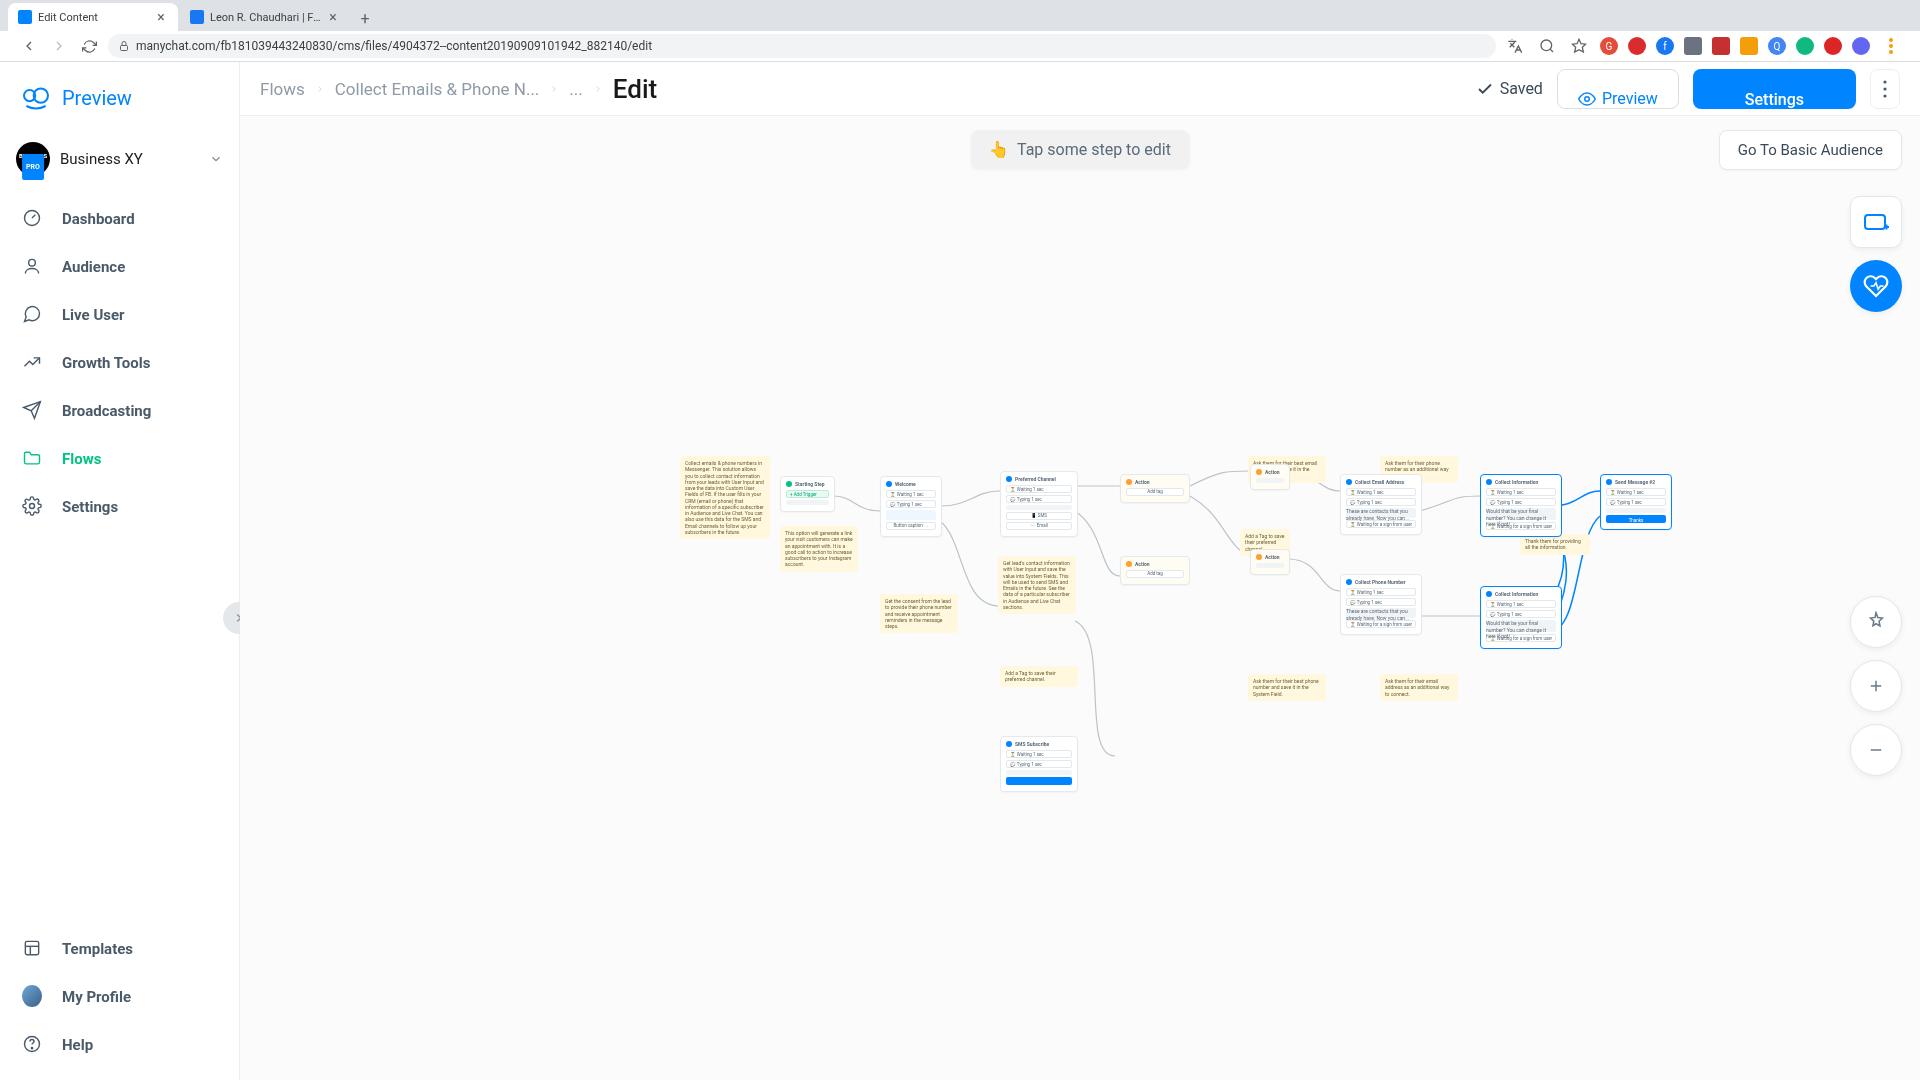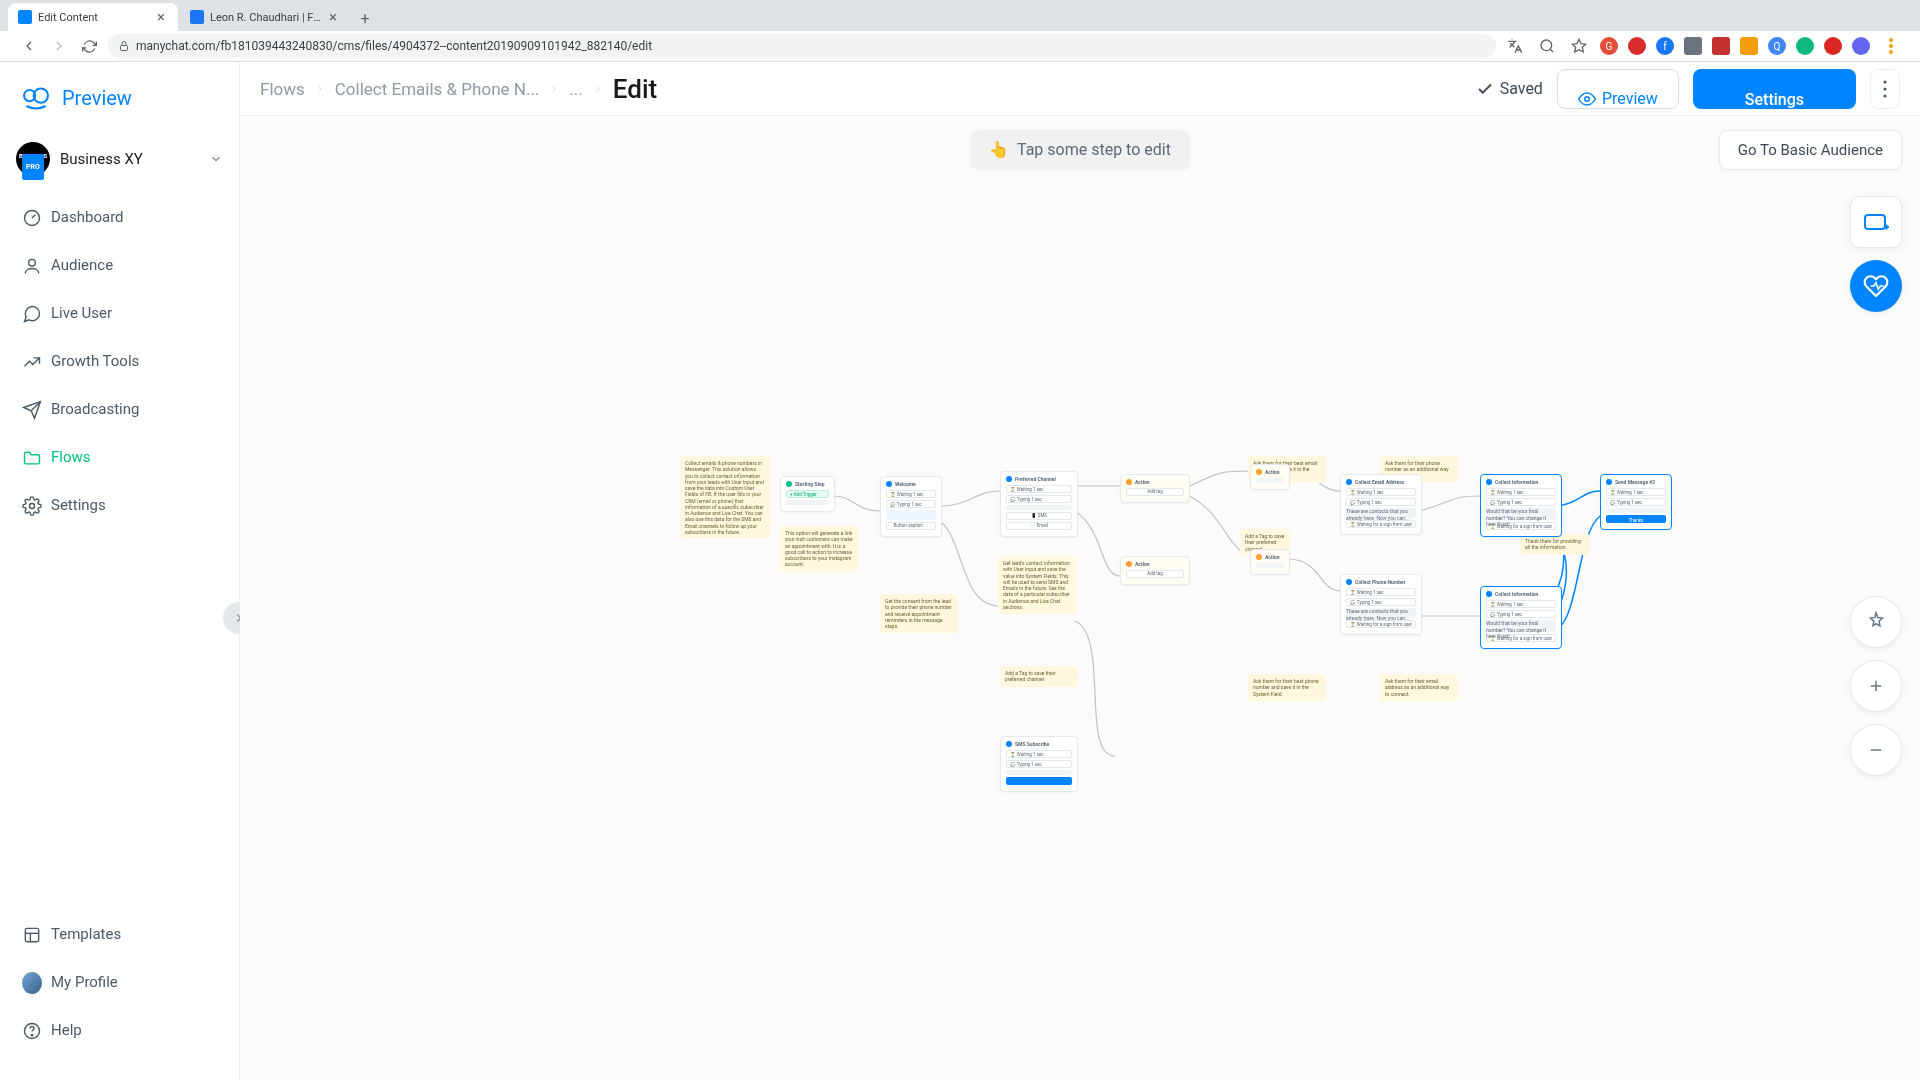--- a/index.html
+++ b/index.html
@@ -29,21 +29,21 @@
 .sidebar { width: 240px; background: #fff; border-right: 1px solid #eceff1; display: flex; flex-direction: column; padding-top: 8px; position: relative; }
 .logo-row { display: flex; align-items: center; padding: 12px 20px 18px; gap: 10px; }
 .logo-svg { width: 32px; height: 32px; }
 .brand { font-size: 20px; color: #0084ff; font-weight: 400; }
 .workspace { display: flex; align-items: center; padding: 10px 16px 18px; gap: 10px; }
 .ws-avatar { width: 34px; height: 34px; border-radius: 50%; background: #000; display: flex; align-items: center; justify-content: center; font-size: 8px; color: #fff; font-weight: 700; position: relative; }
 .ws-pro { position: absolute; bottom: -4px; left: 50%; transform: translateX(-50%); background: #0084ff; color: #fff; font-size: 7px; padding: 9px 4px; border-radius: 2px; }
 .ws-name { flex: 1; font-size: 15px; color: #202124; }
 .ws-caret { color: #7a8a99; }
 .nav-items { list-style: none; }
-.nav-item { display: flex; align-items: flex-start; padding: 14px 22px; gap: 9px; font-size: 15px; color: #4a5a69; cursor: pointer; }
+.nav-item { display: flex; align-items: flex-end; padding: 14px 22px; gap: 20px; font-size: 15px; color: #4a5a69; cursor: pointer; font-weight: bold; }
 .nav-item.active { color: #00c47f; }
 .nav-item .nav-icon { width: 20px; height: 20px; display: flex; align-items: center; justify-content: center; }
 .nav-spacer { flex: 1; }
 .side-collapse { position: absolute; right: -16px; top: 540px; width: 32px; height: 32px; border-radius: 50%; background: #e5e8eb; display: flex; align-items: center; justify-content: center; color: #8a97a3; cursor: pointer; }
 
 
 .main { flex: 1; display: flex; flex-direction: column; background: #fbfbfb; position: relative; }
 .topbar { height: 54px; background: #fff; border-bottom: 1px solid #eceff1; display: flex; align-items: center; padding: 0 20px; }
 .crumbs { display: flex; align-items: center; gap: 10px; font-size: 17px; color: #8e9aa5; }
 .crumb-link { cursor: pointer; }
@@ -249,21 +249,21 @@
               <circle cx="12" cy="12" r="3"></circle>
               <path d="M19.4 15a1.65 1.65 0 00.33 1.82l.06.06a2 2 0 11-2.83 2.83l-.06-.06a1.65 1.65 0 00-1.82-.33 1.65 1.65 0 00-1 1.51V21a2 2 0 01-4 0v-.09a1.65 1.65 0 00-1-1.51 1.65 1.65 0 00-1.82.33l-.06.06a2 2 0 11-2.83-2.83l.06-.06a1.65 1.65 0 00.33-1.82 1.65 1.65 0 00-1.51-1H3a2 2 0 010-4h.09a1.65 1.65 0 001.51-1 1.65 1.65 0 00-.33-1.82l-.06-.06a2 2 0 112.83-2.83l.06.06a1.65 1.65 0 001.82.33h0a1.65 1.65 0 001-1.51V3a2 2 0 014 0v.09a1.65 1.65 0 001 1.51 1.65 1.65 0 001.82-.33l.06-.06a2 2 0 112.83 2.83l-.06.06a1.65 1.65 0 00-.33 1.82v0a1.65 1.65 0 001.51 1H21a2 2 0 010 4h-.09a1.65 1.65 0 00-1.51 1z"></path>
             </svg>
           </span>
         <span>Settings</span>
       </li>
     </ul>
 
     <div class="nav-spacer"></div>
 
-    <ul class="nav-items" style="padding-bottom:25px;">
+    <ul class="nav-items" style="padding-bottom:12px;">
       <li class="nav-item">
         <span class="nav-icon">
             <svg width="20" height="20" viewBox="0 0 24 24" fill="none" stroke="currentColor" stroke-width="1.7">
               <rect x="4" y="4" width="16" height="16" rx="2"></rect>
               <line x1="4" y1="10" x2="20" y2="10"></line>
               <line x1="10" y1="10" x2="10" y2="20"></line>
             </svg>
           </span>
         <span>Templates</span>
       </li>

